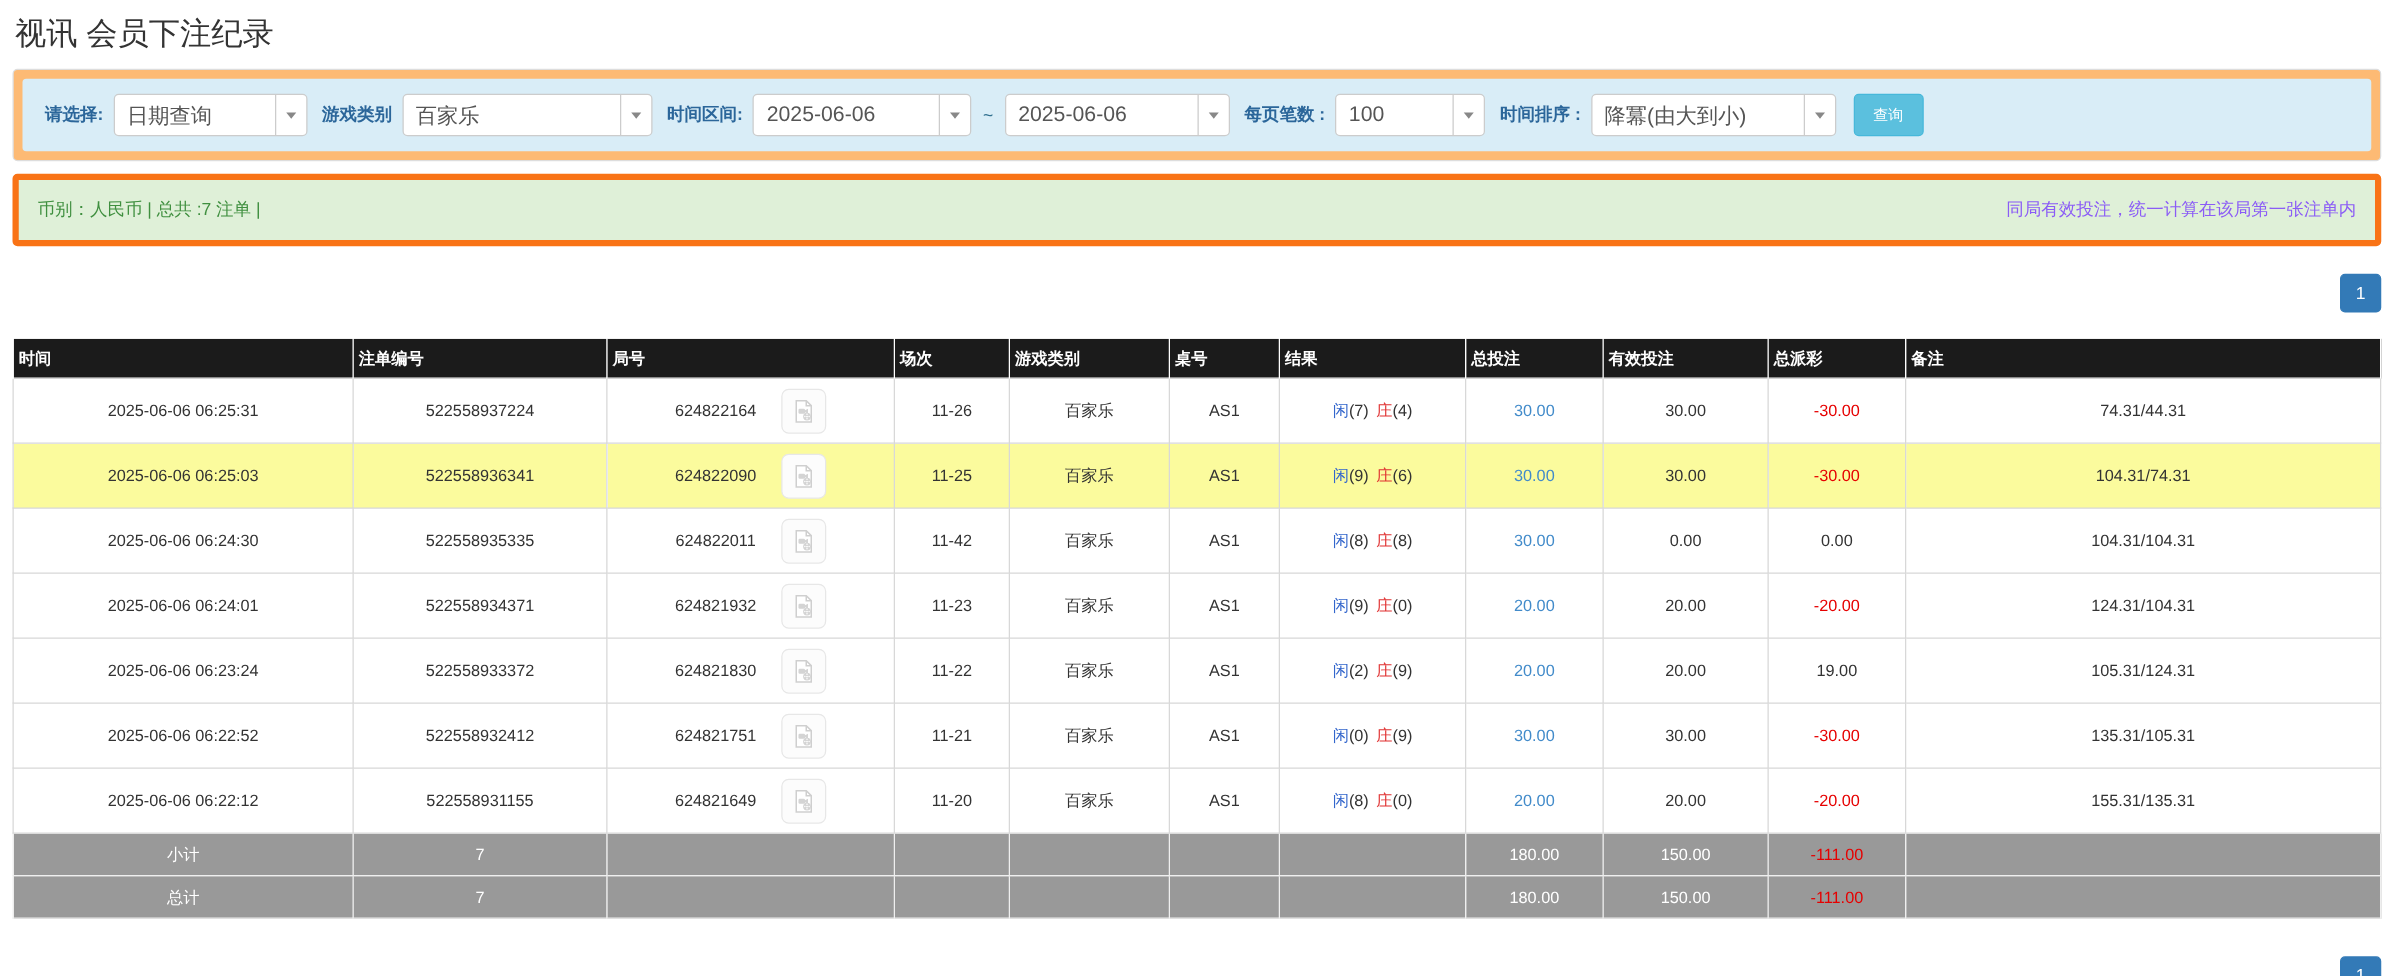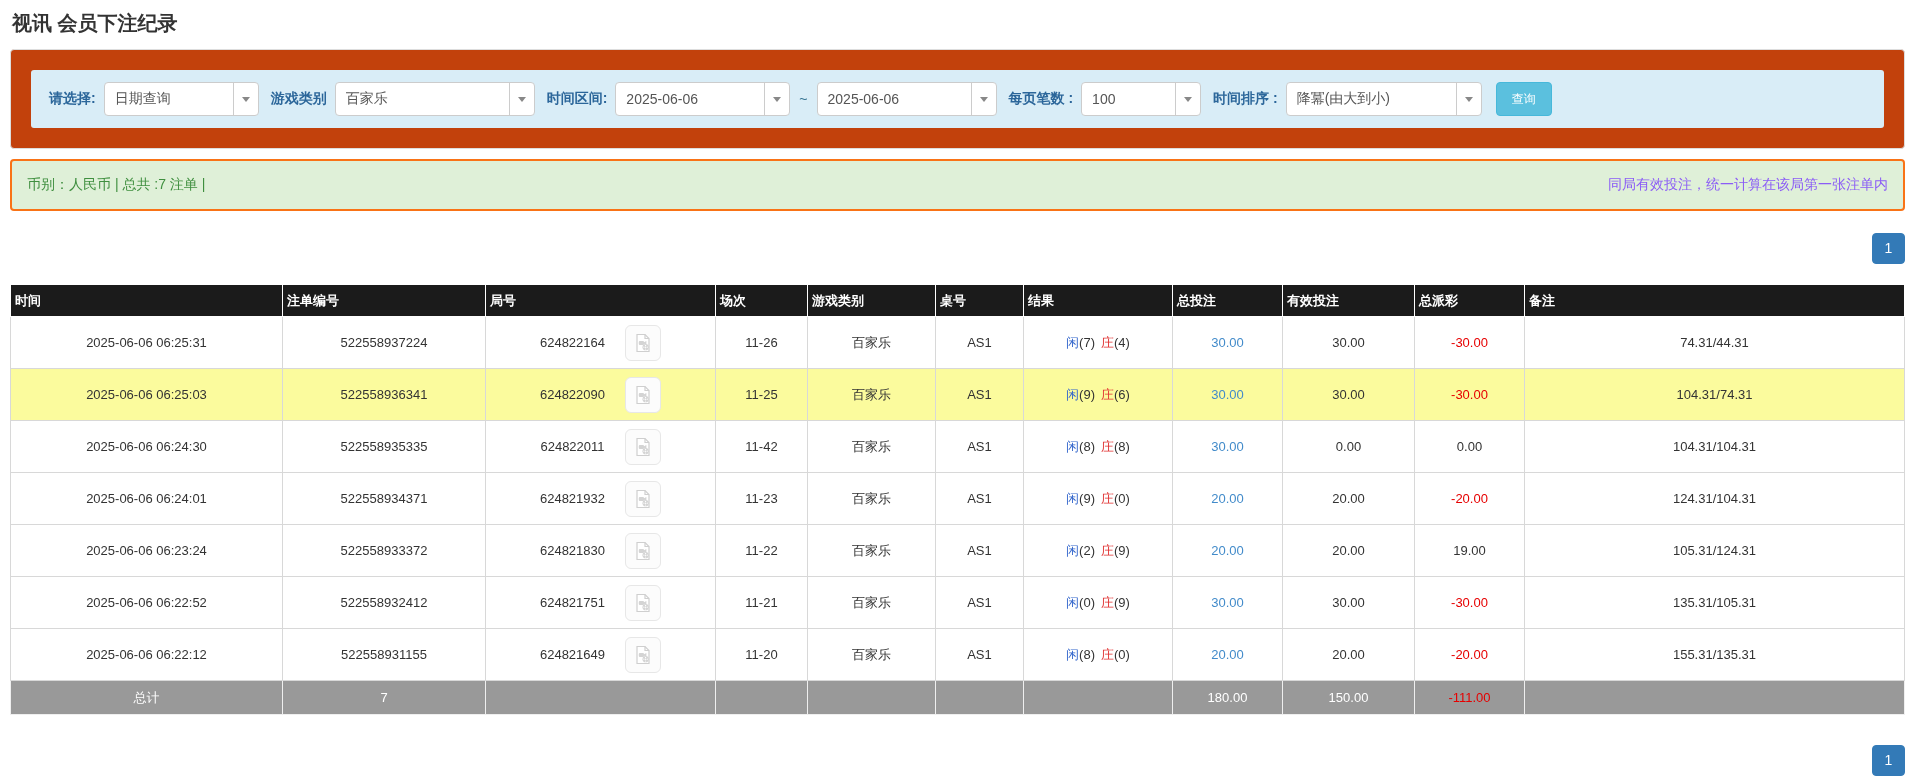--- a/index.html
+++ b/index.html
@@ -3,49 +3,49 @@
 <meta charset="utf-8">
 <style>
   * { box-sizing: border-box; }
   html,body { margin:0; padding:0; }
   body {
     width:1915px; height:781px; overflow:hidden; background:#fff;
     font-family:"Liberation Sans","DejaVu Sans",sans-serif; color:#333;
   }
   .page { padding:0 10px; }
 
-  .page-title { font-size:20px; font-weight:700; color:#333; margin:10px 0 12px 2px; }
+  .page-title { font-size:25px; font-weight:400; color:#333; margin:10px 0 12px 2px; }
 
   
-  .filter-panel { border:1px solid #ddd; border-radius:4px; background:#c2410c; padding:20px; }
+  .filter-panel { border:1px solid #ddd; border-radius:4px; background:#fdba74; padding:7px; }
   .filter-bar {
     background:#d9edf7; border-radius:3px; padding:12px 14px;
     display:flex; align-items:center; gap:8px; white-space:nowrap;
   }
   .flabel { color:#2b669a; font-weight:bold; font-size:14px; margin-left:4px; }
   .tilde { color:#31708f; font-size:14px; margin:0 1px; }
   .combo {
     background:#fff; border:1px solid #ccc; border-radius:4px; height:34px;
     display:inline-flex; align-items:center; cursor:pointer;
   }
-  .combo .val { flex:1; padding:0 10px; font-size:14px; color:#555; overflow:hidden; }
+  .combo .val { flex:1; padding:0 10px; font-size:17px; color:#555; overflow:hidden; }
   .combo .cbtn {
     width:25px; align-self:stretch; border-left:1px solid #ccc;
     display:flex; align-items:center; justify-content:center;
   }
   .caret { width:0; height:0; border-left:4px solid transparent; border-right:4px solid transparent; border-top:5px solid #888; }
   .w155{width:155px}.w200{width:200px}.w175{width:175px}.w180{width:180px}.w120{width:120px}.w205{width:196px}
   .search-btn {
     background:#5bc0de; border:1px solid #46b8da; color:#fff; border-radius:4px;
     height:34px; padding:0 15px; font-size:12px; margin-left:6px; cursor:pointer;
   }
 
   
   .alert-bar {
-    margin-top:10px; background:#dff0d8; border:2px solid #f97316; border-radius:4px;
+    margin-top:10px; background:#dff0d8; border:5px solid #f97316; border-radius:4px;
     padding:15px; display:flex; justify-content:space-between; align-items:center; font-size:14px;gap:44px;
   }
   .alert-left { color:#3f8f3f; }
   .alert-right { color:#8b5cf6; }
 
   
   .pagination-row { text-align:right; }
   .pagination-row.top { margin:22px 0 20px; }
   .pagination-row.bottom { margin-top:30px; }
   .page-btn {
@@ -414,32 +414,45 @@
       <span class="player-label">闲</span><span class="result-score">(8)</span><span class="banker-label">庄</span><span class="result-score">(0)</span>
     </td>
     <td><span class="blue-link">20.00</span></td>
     <td>20.00</td>
     <td class="money-payout neg">-20.00</td>
     <td>155.31/135.31</td>
   </tr>
 </tbody>
     <tfoot>
       <tr>
-        <td>总计</td>
+        <td>小计</td>
         <td>7</td>
         <td></td>
           <td></td>
           <td></td>
         <td></td>
           <td></td>
         <td>180.00</td>
         <td>150.00</td>
         <td class="money-payout neg">-111.00</td>
         <td></td>
       </tr>
+      <tr>
+        <td>总计</td>
+        <td>7</td>
+        <td></td>
+          <td></td>
+          <td></td>
+        <td></td>
+          <td></td>
+        <td>180.00</td>
+        <td>150.00</td>
+        <td class="money-payout neg">-111.00</td>
+        <td></td>
+      </tr>
     </tfoot>
   </table>
 
   <div class="pagination-row bottom">
     <span class="page-btn">1</span>
   </div>
 
 </div>
 
 </body></html>

